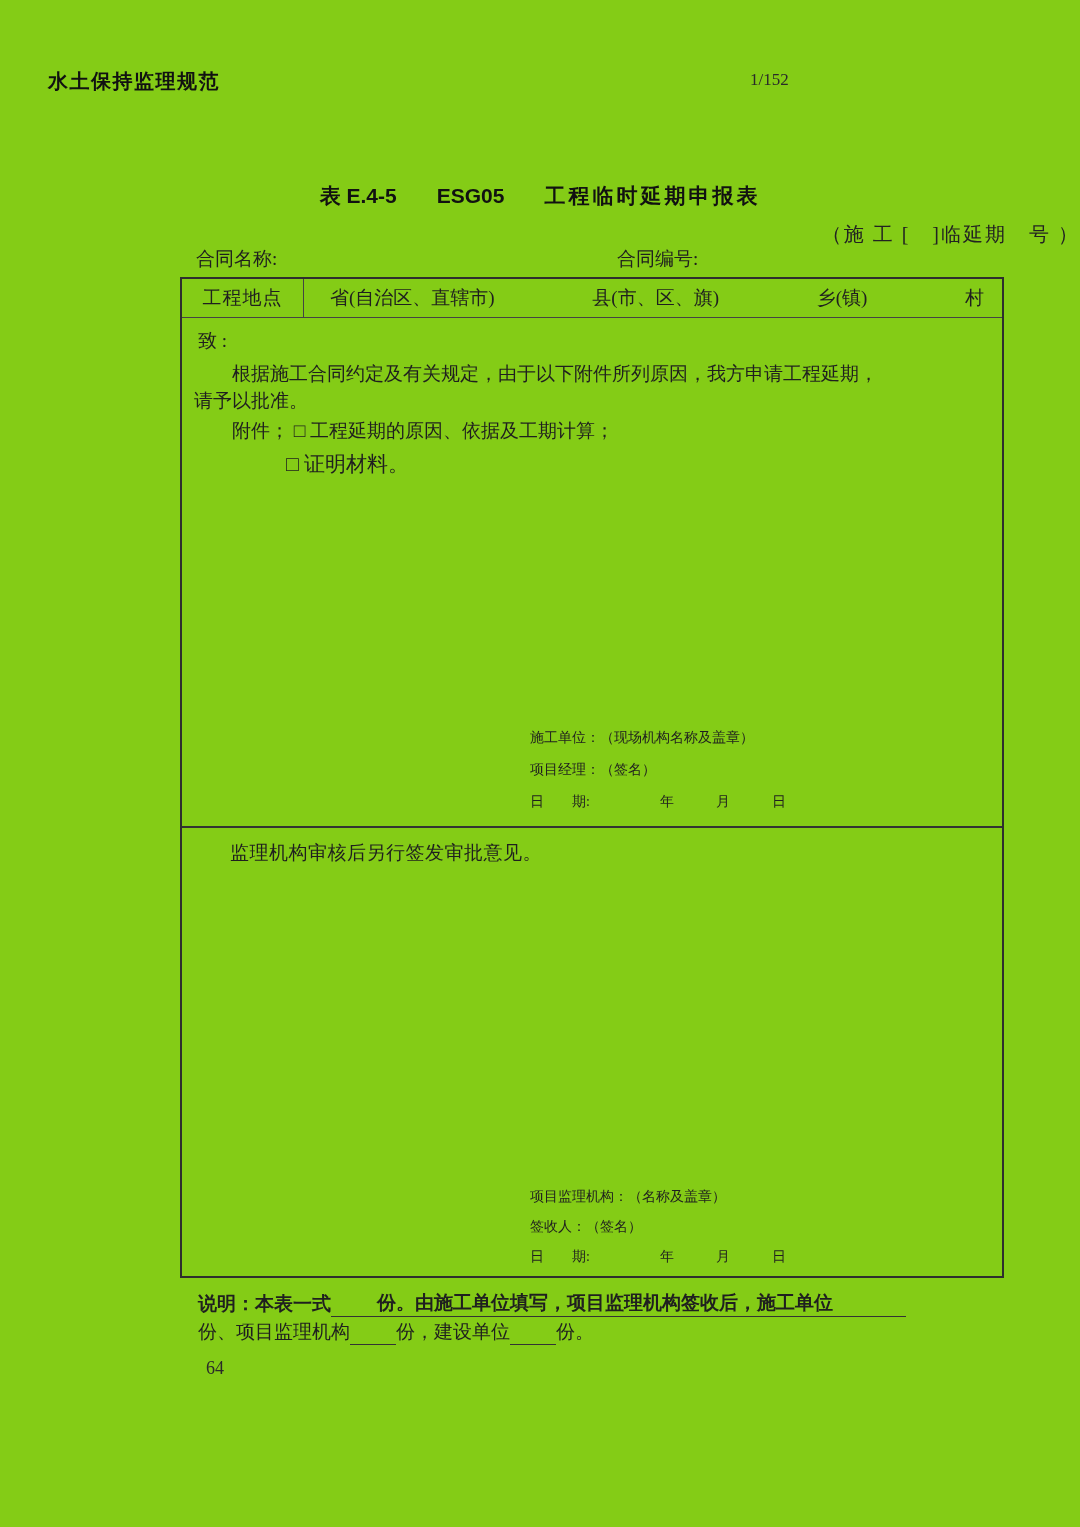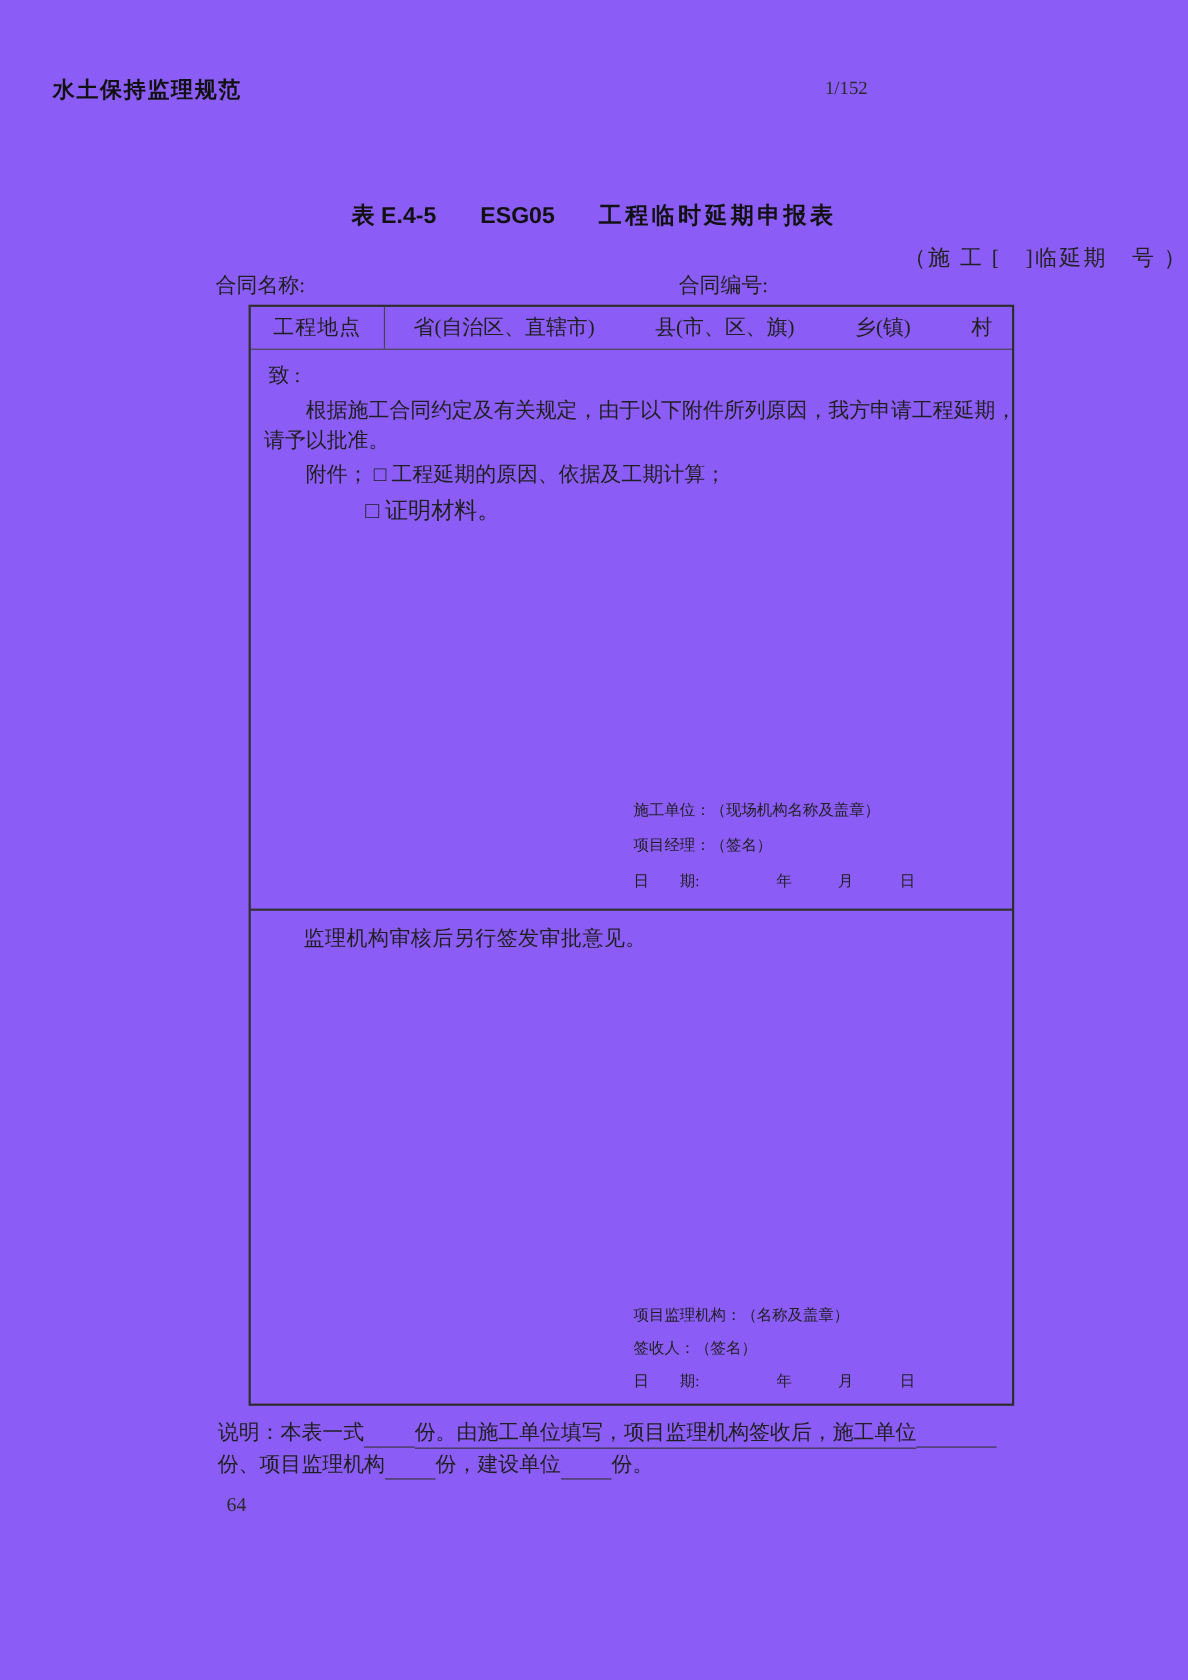--- a/index.html
+++ b/index.html
@@ -1,21 +1,21 @@
 <!DOCTYPE html>
 <html><head>
 <meta charset="utf-8">
 <style>
   * { margin: 0; padding: 0; box-sizing: border-box; }
   html, body { background: #ffffff; }
   .page {
     position: relative;
     width: 1080px;
     height: 1527px;
-    background: #8b5cf6;
+    background: #84cc16;
     font-family: "Liberation Serif", "DejaVu Serif", serif;
     color: #1f1f1f;
     overflow: hidden;
   }
   .doc-header-title {
     position: absolute; left: 48px; top: 68px;
     font-family: "Liberation Sans", "DejaVu Sans", sans-serif;
     font-weight: bold; font-size: 20px; letter-spacing: 1.5px; color: #111;
   }
   .page-indicator {
@@ -30,23 +30,22 @@
   }
   .form-title-row .title-main { letter-spacing: 3px; }
   .form-subtitle {
     position: absolute; left: 0; top: 221px; width: 100%;
     text-align: right; font-size: 20px; letter-spacing: 2px; color: #222;
   }
   .contract-name-label { position: absolute; left: 196px; top: 246px; font-size: 19px; }
   .contract-no-label   { position: absolute; left: 617px; top: 246px; font-size: 19px; }
 
   .form-table {
-    position: absolute; left: 180px; top: 277px; width: 696px;
+    position: absolute; left: 180px; top: 277px; width: 824px;
     border: 2px solid #2e2e2e;
-    margin-left: 46px;
   }
   .row-location {
     display: flex; height: 39px; border-bottom: 1.5px solid #444;
     font-size: 19px; align-items: center;
   }
   .loc-label-cell {
     width: 122px; border-right: 1.5px solid #444;
     display: flex; align-items: center; justify-content: center;
     align-self: stretch; letter-spacing: 1px;
   }
@@ -66,21 +65,21 @@
   .attach-line2 { position: absolute; left: 104px; top: 132px; font-size: 21px; white-space: nowrap; }
   .sig-block { position: absolute; font-size: 14px; white-space: nowrap; }
   .sig-block-request { left: 348px; top: 404px; line-height: 32px; }
   .sig-block-review  { left: 348px; top: 354px; line-height: 30px; }
   .review-note { position: absolute; left: 48px; top: 12px; font-size: 19px; letter-spacing: 0.5px; }
 
   .footnote {
     position: absolute; left: 198px; top: 1290px; width: 708px;
     font-size: 19px; line-height: 26px; color: #1f1f1f;
   }
-  .footnote-line1 { display: flex; align-items: flex-start; white-space: nowrap; }
+  .footnote-line1 { display: flex; align-items: center; white-space: nowrap; font-weight: bold; }
   .footnote-line2 { display: flex; align-items: flex-end; white-space: nowrap; margin-top: 2px; }
   .blank-underline {
     display: inline-block; width: 46px; height: 26px;
     border-bottom: 1.5px solid #333;
   }
   .underlined-text { border-bottom: 1.5px solid #333; }
   .underline-fill { flex: 1; height: 26px; border-bottom: 1.5px solid #333; }
   .page-number { position: absolute; left: 206px; top: 1358px; font-size: 18px; color: #2a2a2a; }
 </style>
 </head>

